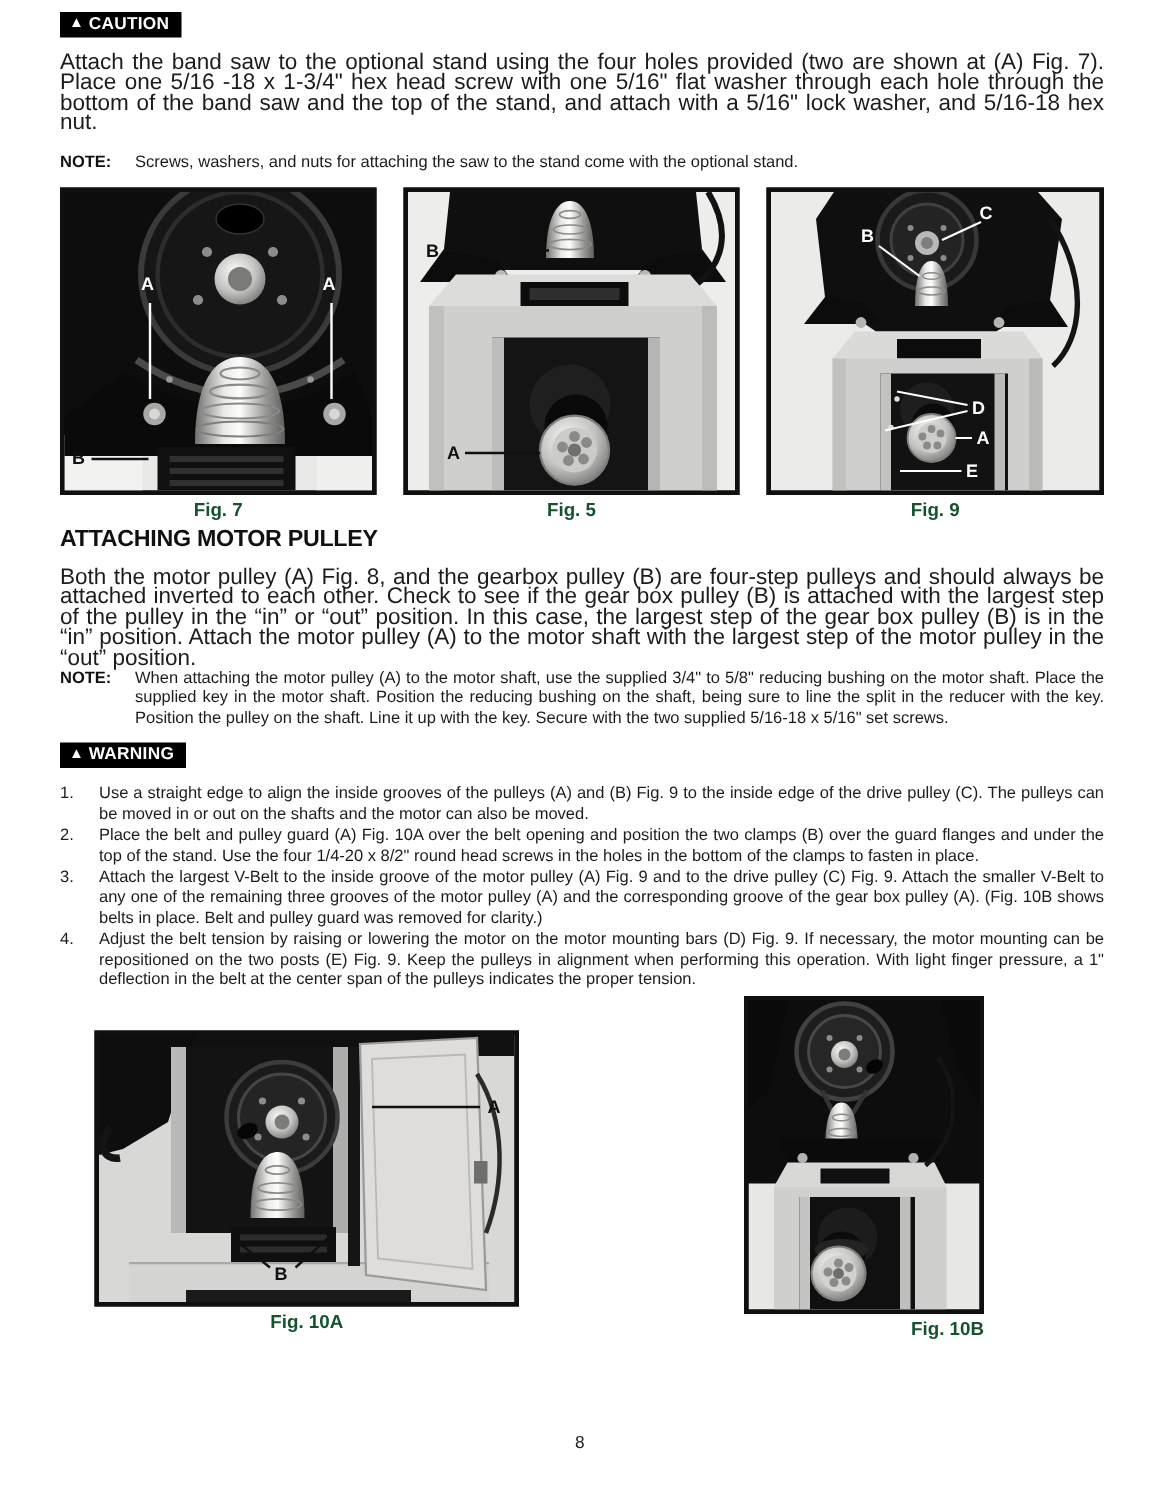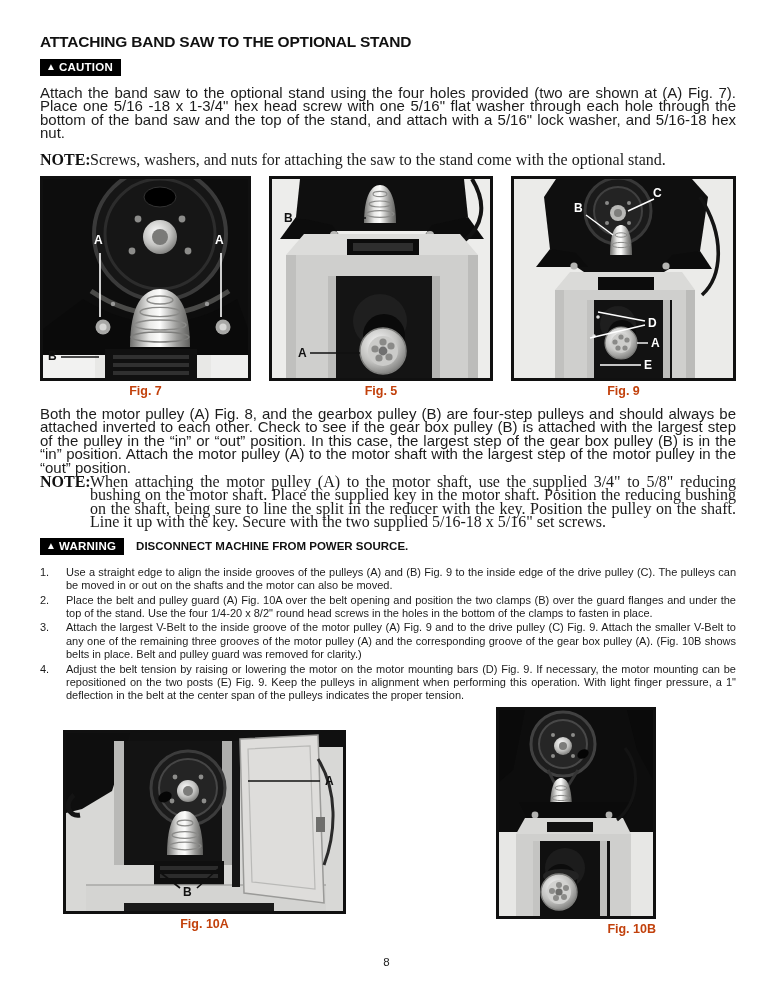--- a/index.html
+++ b/index.html
@@ -19,28 +19,28 @@
   .alert-badge {
     background:#000; color:#fff; font-weight:bold; font-size:11.5px;
     padding:2px 8px 3px 6px; display:inline-flex; align-items:center; gap:3px;
     letter-spacing:0.2px;
   }
   .alert-badge .tri { font-size:10px; line-height:10px; }
   .alert-lead { font-weight:bold; font-size:11.5px; margin-left:12px; color:#111; }
 
   .body-para { margin-top:10px; font-size:15px; line-height:13.4px; text-align:justify; color:#1c1c1c; }
 
-  .note-row { display:flex; margin-top:13px; font-size:16px; line-height:13.4px;font-family:Liberation Serif, serif; }
+  .note-row { display:flex; margin-top:13px; font-size:11px; line-height:13.4px; }
   .note-label { font-weight:bold; width:50px; flex:0 0 50px; color:#111; }
   .note-text { flex:1; text-align:justify; color:#1c1c1c; }
 
   .fig-row { display:flex; justify-content:space-between; margin-top:10px; }
   .fig-block { display:flex; flex-direction:column; align-items:center; }
   .fig-frame { position:relative; border:3px solid #101010; background:#0d0d0d; line-height:0; }
-  .fig-caption { font-weight:bold; font-size:12.5px; margin-top:3px; color:#c2410c; text-align:center; }
+  .fig-caption { font-weight:bold; font-size:12.5px; margin-top:3px; color:#14532d; text-align:center; }
 
   .fig-label { position:absolute; font-weight:bold; font-size:12px; line-height:12px; }
   .lab-w { color:#ffffff; }
   .lab-k { color:#101010; }
 
   .h-sec { margin-top:4px; }
   .h-belt { margin-top:13px; width:684px; }
 
   .steps { margin-top:11px; }
   .step { display:flex; font-size:11px; line-height:13.4px; margin-bottom:1px; }
@@ -70,21 +70,20 @@
           <stop offset="0.32" stop-color="#e9e9e7"></stop>
           <stop offset="0.5" stop-color="#fdfdfc"></stop>
           <stop offset="0.78" stop-color="#9a9a98"></stop>
           <stop offset="1" stop-color="#5e5e5c"></stop>
       </linearGradient>
     </defs>
   </svg>
 
   <div class="content">
 
-    <div class="h-main h-top">ATTACHING BAND SAW TO THE OPTIONAL STAND</div>
 
     <div class="alert-row">
       <span class="alert-badge">
         <span class="tri">▲</span>
         <span>CAUTION</span>
       </span>
     </div>
 
     <p class="body-para">Attach the band saw to the optional stand using the four holes provided (two are shown at (A) Fig. 7). Place one 5/16 -18 x 1-3/4" hex head screw with one 5/16" flat washer through each hole through the bottom of the band saw and the top of the stand, and attach with a 5/16" lock washer, and 5/16-18 hex nut.</p>
 
@@ -233,33 +232,33 @@
           <span class="fig-label lab-w" style="left:139px;top:8px;">C</span>
           <span class="fig-label lab-w" style="left:60px;top:23px;">B</span>
           <span class="fig-label lab-w" style="left:134px;top:138px;">D</span>
           <span class="fig-label lab-w" style="left:137px;top:158px;">A</span>
           <span class="fig-label lab-w" style="left:130px;top:180px;">E</span>
         </div>
         <div class="fig-caption">Fig. 9</div>
       </div>
     </div>
 
+    <div class="h-main h-sec">ATTACHING MOTOR PULLEY</div>
     <p class="body-para" style="margin-top:9px">Both the motor pulley (A) Fig. 8, and the gearbox pulley (B) are four-step pulleys and should always be attached inverted to each other. Check to see if the gear box pulley (B) is attached with the largest step of the pulley in the “in” or “out” position. In this case, the largest step of the gear box pulley (B) is in the “in” position. Attach the motor pulley (A) to the motor shaft with the largest step of the motor pulley in the “out” position.</p>
     <div class="note-row" style="margin-top:1px">
       <span class="note-label">NOTE:</span>
       <span class="note-text">When attaching the motor pulley (A) to the motor shaft, use the supplied 3/4" to 5/8" reducing bushing on the motor shaft. Place the supplied key in the motor shaft. Position the reducing bushing on the shaft, being sure to line the split in the reducer with the key. Position the pulley on the shaft. Line it up with the key. Secure with the two supplied 5/16-18 x 5/16" set screws.</span>
     </div>
 
 
     <div class="alert-row" style="margin-top:9px">
       <span class="alert-badge">
         <span class="tri">▲</span>
         <span>WARNING</span>
       </span>
-      <span class="alert-lead">DISCONNECT MACHINE FROM POWER SOURCE.</span>
     </div>
 
     <div class="steps">
       <div class="step">
         <span class="step-num">1.</span>
         <span class="step-text">Use a straight edge to align the inside grooves of the pulleys (A) and (B) Fig. 9 to the inside edge of the drive pulley (C). The pulleys can be moved in or out on the shafts and the motor can also be moved.</span>
       </div>
       <div class="step">
         <span class="step-num">2.</span>
         <span class="step-text">Place the belt and pulley guard (A) Fig. 10A over the belt opening and position the two clamps (B) over the guard flanges and under the top of the stand. Use the four 1/4-20 x 8/2" round head screws in the holes in the bottom of the clamps to fasten in place.</span>

